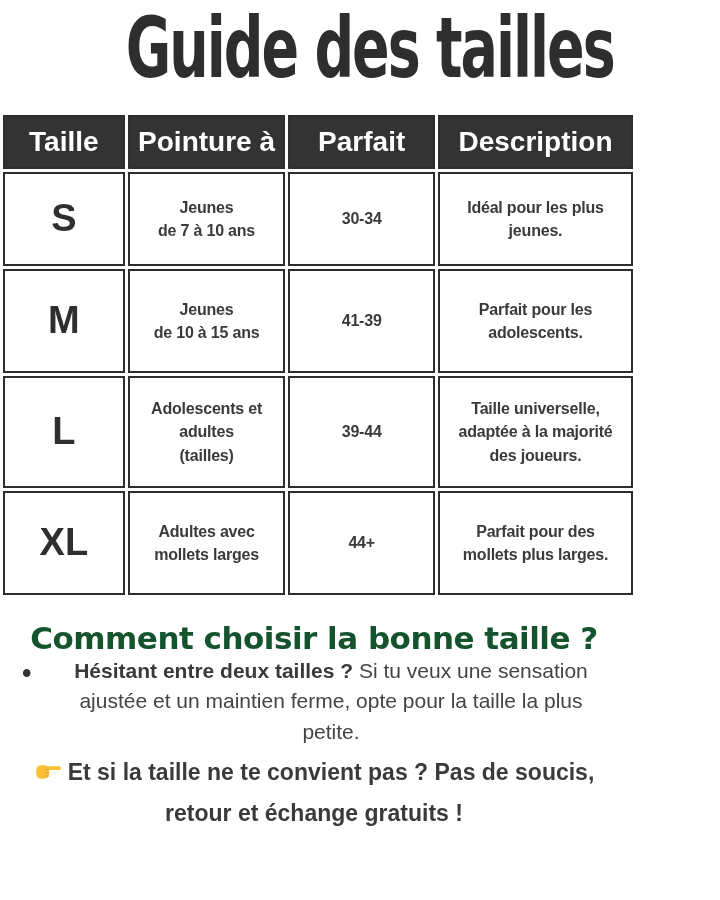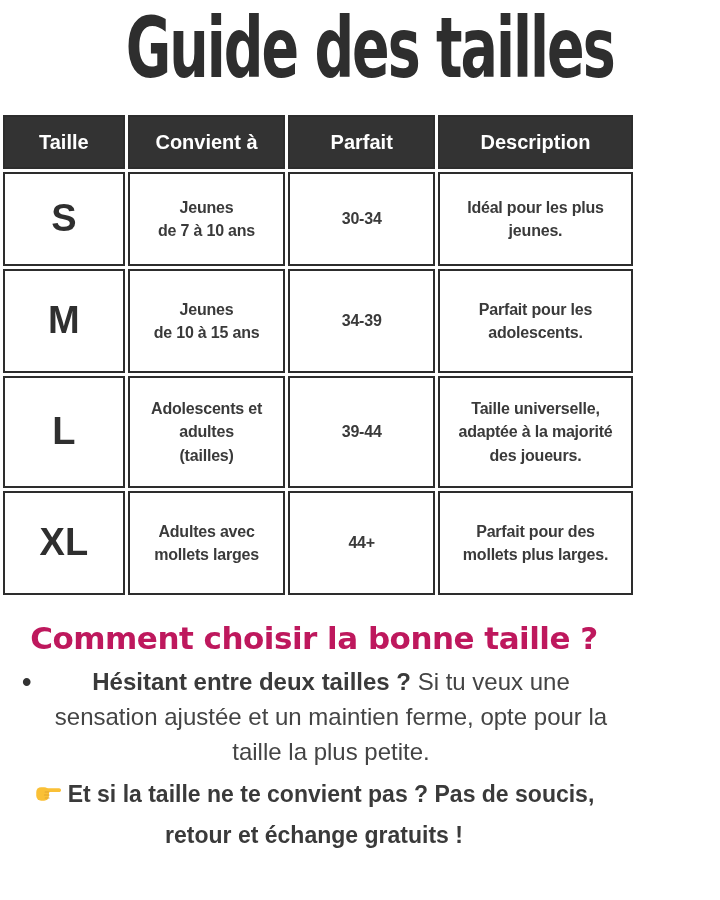--- a/index.html
+++ b/index.html
@@ -29,49 +29,49 @@
   table.size-table{
     border-collapse:separate;border-spacing:3px;
     margin:6px auto 0;width:636px;table-layout:fixed;
   }
   .size-table th,.size-table td{
     border:2px solid #2d2d2d;text-align:center;vertical-align:middle;
     overflow:hidden;
   }
   .size-table thead th{
     background:#333333;color:#ffffff;
-    font-size:20px;font-weight:700;height:50px;padding:0 2px;
+    font-size:28px;font-weight:700;height:50px;padding:0 2px;
   }
   .size-table td{
     font-weight:700;font-size:16px;color:#3a3a3a;line-height:1.45;
     white-space:pre-line;padding:4px 3px;letter-spacing:-0.2px;
   }
   .size-table td.size-cell{font-size:38px;letter-spacing:0;color:#2f2f2f;white-space:normal;}
   .size-table tbody tr:nth-child(1) td{height:82px;}
   .size-table tbody tr:nth-child(2) td{height:92px;}
   .size-table tbody tr:nth-child(3) td{height:100px;}
   .size-table tbody tr:nth-child(4) td{height:92px;}
 
   
   .howto-heading{
     text-align:center;
     font-family:"DejaVu Sans", sans-serif;
     font-weight:700;
     font-size:31px;
-    color:#be185d;
-    margin:22px 0 9px;
+    color:#14532d;
+    margin:22px 0 0;
     letter-spacing:-0.5px;
     white-space:nowrap;
   }
   ul.tips-list{
     margin:0;padding:0 14px 0 48px;list-style:none;
   }
   ul.tips-list li{
     position:relative;text-align:center;
-    font-size:24px;line-height:1.45;color:#444444;
+    font-size:21px;line-height:1.45;color:#444444;
     margin:0 0 3px 0;
   }
   ul.tips-list li::before{
     content:"\2022";
     position:absolute;left:-26px;top:-2px;
     font-size:27px;color:#333333;font-weight:700;
   }
   ul.tips-list li strong{color:#3a3a3a;font-weight:700;}
 
   .returns-note{
@@ -92,39 +92,39 @@
   <table class="size-table">
     <colgroup>
       <col style="width:19.6%">
       <col style="width:25.4%">
       <col style="width:23.6%">
       <col style="width:31.4%">
     </colgroup>
     <thead>
       <tr>
         <th>Taille</th>
-        <th>Convient à</th>
+        <th>Pointure à</th>
         <th>Parfait</th>
         <th>Description</th>
       </tr>
     </thead>
     <tbody>
       <tr>
         <td class="size-cell">S</td>
         <td>Jeunes
 de 7 à 10 ans</td>
         <td>30-34</td>
         <td>Idéal pour les plus
 jeunes.</td>
       </tr>
       <tr>
         <td class="size-cell">M</td>
         <td>Jeunes
 de 10 à 15 ans</td>
-        <td>34-39</td>
+        <td>41-39</td>
         <td>Parfait pour les
 adolescents.</td>
       </tr>
       <tr>
         <td class="size-cell">L</td>
         <td>Adolescents et
 adultes
 (tailles)</td>
         <td>39-44</td>
         <td>Taille universelle,

